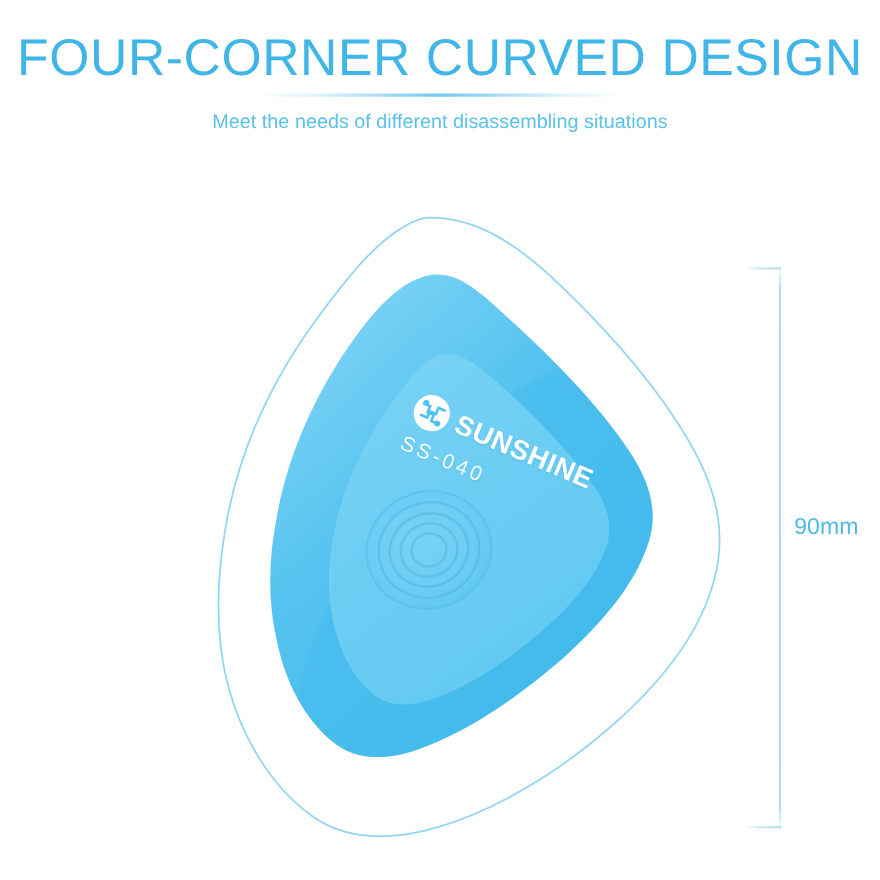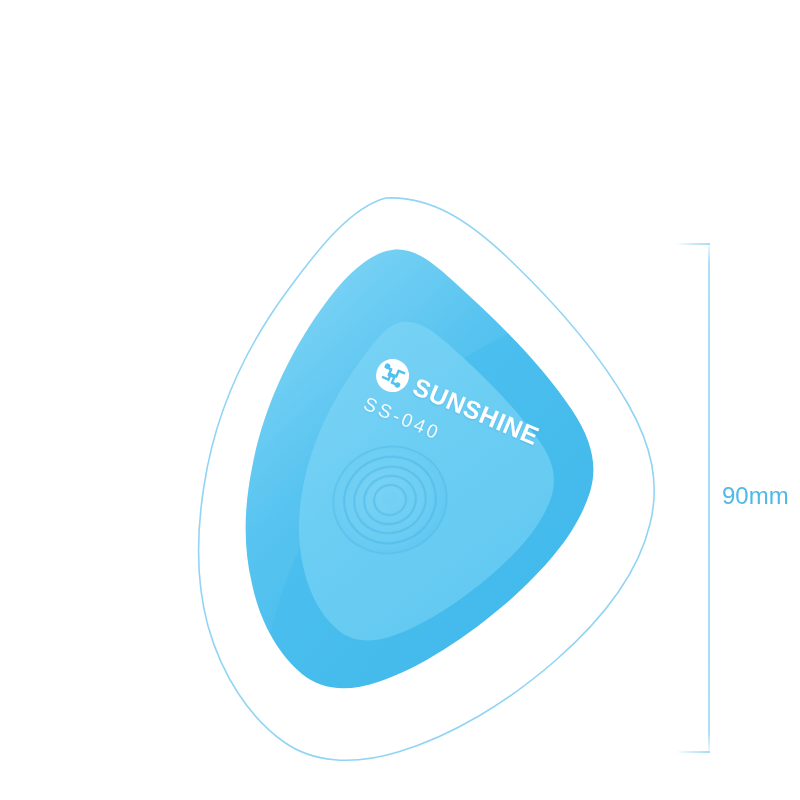--- a/index.html
+++ b/index.html
@@ -148,31 +148,36 @@
     background: linear-gradient(to right,
         rgba(170,220,245,0) 0%,
         rgba(170,220,245,0.55) 45%,
         #a8dcf5 100%);
   }
   #dim-cap-top { top: 5px; }
   #dim-cap-bottom { top: 513px; }
   #dim-label {
     position: absolute;
     left: 46px;
-    top: 244px;
-    font-size: 24px;
+    top: 229px;
+    font-size: 21px;
     color: #4fb9e8;
     white-space: nowrap;
   }
 </style>
 </head>
 <body>
 
 <div id="page">
 
+  <div id="header-block">
+    <div id="headline">FOUR-CORNER CURVED DESIGN</div>
+    <div id="divider"></div>
+    <div id="subhead">Meet the needs of different disassembling situations</div>
+  </div>
 
   <div id="product-stage">
 
     <svg id="product-svg" viewBox="0 0 800 800">
       <defs>
         <linearGradient id="bodyGrad" x1="0.12" y1="0.05" x2="0.86" y2="0.95">
           <stop offset="0%" stop-color="#55c6f2"></stop>
           <stop offset="34%" stop-color="#4cc0ef"></stop>
           <stop offset="68%" stop-color="#46bced"></stop>
           <stop offset="100%" stop-color="#41b9eb"></stop>

